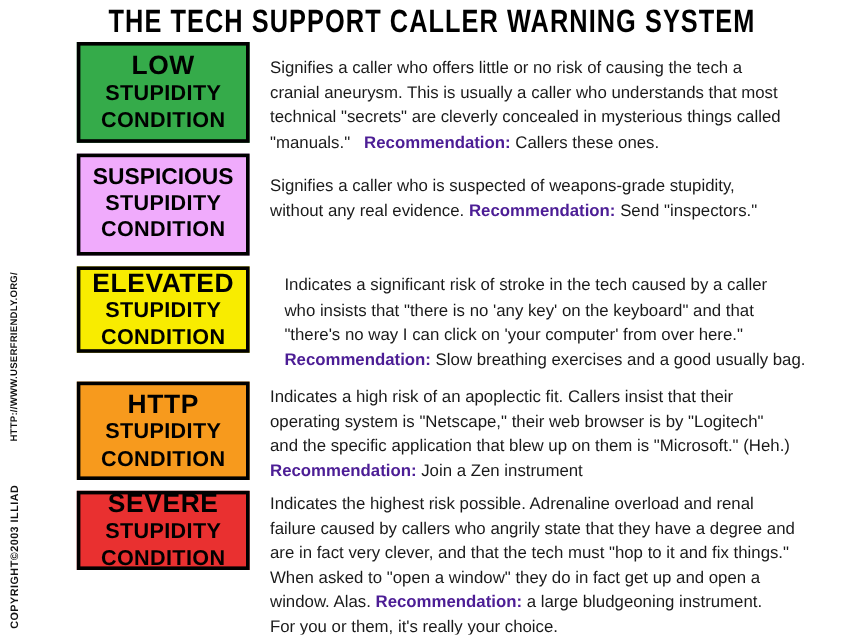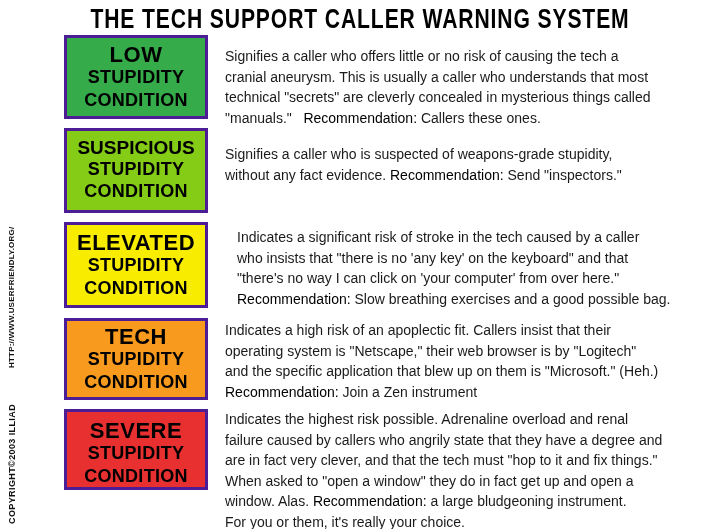--- a/index.html
+++ b/index.html
@@ -16,37 +16,37 @@
   .vtext {
     position:absolute; transform-origin:0 0; transform:rotate(-90deg);
     white-space:nowrap; font-weight:bold; color:#111;
   }
   .vurl  { left:7px; top:368px; font-size:8px;  letter-spacing:0.2px; }
   .vcopy { left:7px; top:524px; font-size:9px;  letter-spacing:0.4px; }
 
   .row { position:absolute; left:64px; width:656px; }
   .box {
     position:absolute; left:0; top:0; width:144px;
-    border:3px solid #4c1d95; display:flex; flex-direction:column;
+    border:3px solid #000000; display:flex; flex-direction:column;
     align-items:center; justify-content:center; text-align:center;
   }
   .lvl { font-weight:bold; font-size:22px; letter-spacing:0.5px; line-height:1.05; }
   .sub { font-weight:bold; font-size:18px; line-height:1.25; letter-spacing:0.3px; }
   .desc {
     position:absolute; left:161px; font-size:14px; line-height:20.5px;
     white-space:pre; color:#1a1a1a;
   }
-  .desc .b { font-weight:normal; color:#000000; }
+  .desc .b { font-weight:bold; color:#4c1d95; }
 
   .r0 { top:35px; }  .r0 .box{ height:84px; } .r0 .desc{ top:11px; }
   .r1 { top:128px; } .r1 .box{ height:85px; } .r1 .desc{ top:16px; }
   .r1 .lvl { font-size:19px; letter-spacing:0; }
-  .r2 { top:222px; } .r2 .box{ height:86px; } .r2 .desc{ top:5px;margin-left:12px; }
+  .r2 { top:222px; } .r2 .box{ height:72px; } .r2 .desc{ top:5px;margin-left:12px; }
   .r3 { top:318px; } .r3 .box{ height:82px; } .r3 .desc{ top:2px; }
-  .r4 { top:409px; } .r4 .box{ height:81px;justify-content:flex-end; } .r4 .desc{ top:0px; }
+  .r4 { top:409px; } .r4 .box{ height:66px; } .r4 .desc{ top:0px; }
 
   .badge {
     position:absolute; right:2px; bottom:2px; background:#000; color:#fff;
     font-weight:bold; font-size:10.5px; letter-spacing:0.3px;
     padding:3px 7px; border-radius:9px;
   }
 </style>
 </head>
 <body>
 
@@ -63,44 +63,44 @@
       <div class="sub">STUPIDITY</div>
       <div class="sub">CONDITION</div>
     </div>
     <div class="desc"><span>Signifies a caller who offers little or no risk of causing the tech a
 cranial aneurysm. This is usually a caller who understands that most
 technical "secrets" are cleverly concealed in mysterious things called
 "manuals."   </span><span class="b">Recommendation:</span><span> Callers these ones.</span></div>
   </div>
 
   <div class="row r1">
-    <div class="box" style="background-color: #84cc16;">
+    <div class="box" style="background-color: #f0abfc;">
       <div class="lvl">SUSPICIOUS</div>
       <div class="sub">STUPIDITY</div>
       <div class="sub">CONDITION</div>
     </div>
     <div class="desc"><span>Signifies a caller who is suspected of weapons-grade stupidity,
-without any fact evidence. </span><span class="b">Recommendation:</span><span> Send "inspectors."</span></div>
+without any real evidence. </span><span class="b">Recommendation:</span><span> Send "inspectors."</span></div>
   </div>
 
   <div class="row r2">
     <div class="box" style="background-color: rgb(248, 236, 0);">
       <div class="lvl">ELEVATED</div>
       <div class="sub">STUPIDITY</div>
       <div class="sub">CONDITION</div>
     </div>
     <div class="desc"><span>Indicates a significant risk of stroke in the tech caused by a caller
 who insists that "there is no 'any key' on the keyboard" and that
 "there's no way I can click on 'your computer' from over here."
-</span><span class="b">Recommendation:</span><span> Slow breathing exercises and a good possible bag.</span></div>
+</span><span class="b">Recommendation:</span><span> Slow breathing exercises and a good usually bag.</span></div>
   </div>
 
   <div class="row r3">
     <div class="box" style="background-color: rgb(247, 154, 29);">
-      <div class="lvl">TECH</div>
+      <div class="lvl">HTTP</div>
       <div class="sub">STUPIDITY</div>
       <div class="sub">CONDITION</div>
     </div>
     <div class="desc"><span>Indicates a high risk of an apoplectic fit. Callers insist that their
 operating system is "Netscape," their web browser is by "Logitech"
 and the specific application that blew up on them is "Microsoft." (Heh.)
 </span><span class="b">Recommendation:</span><span> Join a Zen instrument</span></div>
   </div>
 
   <div class="row r4">

